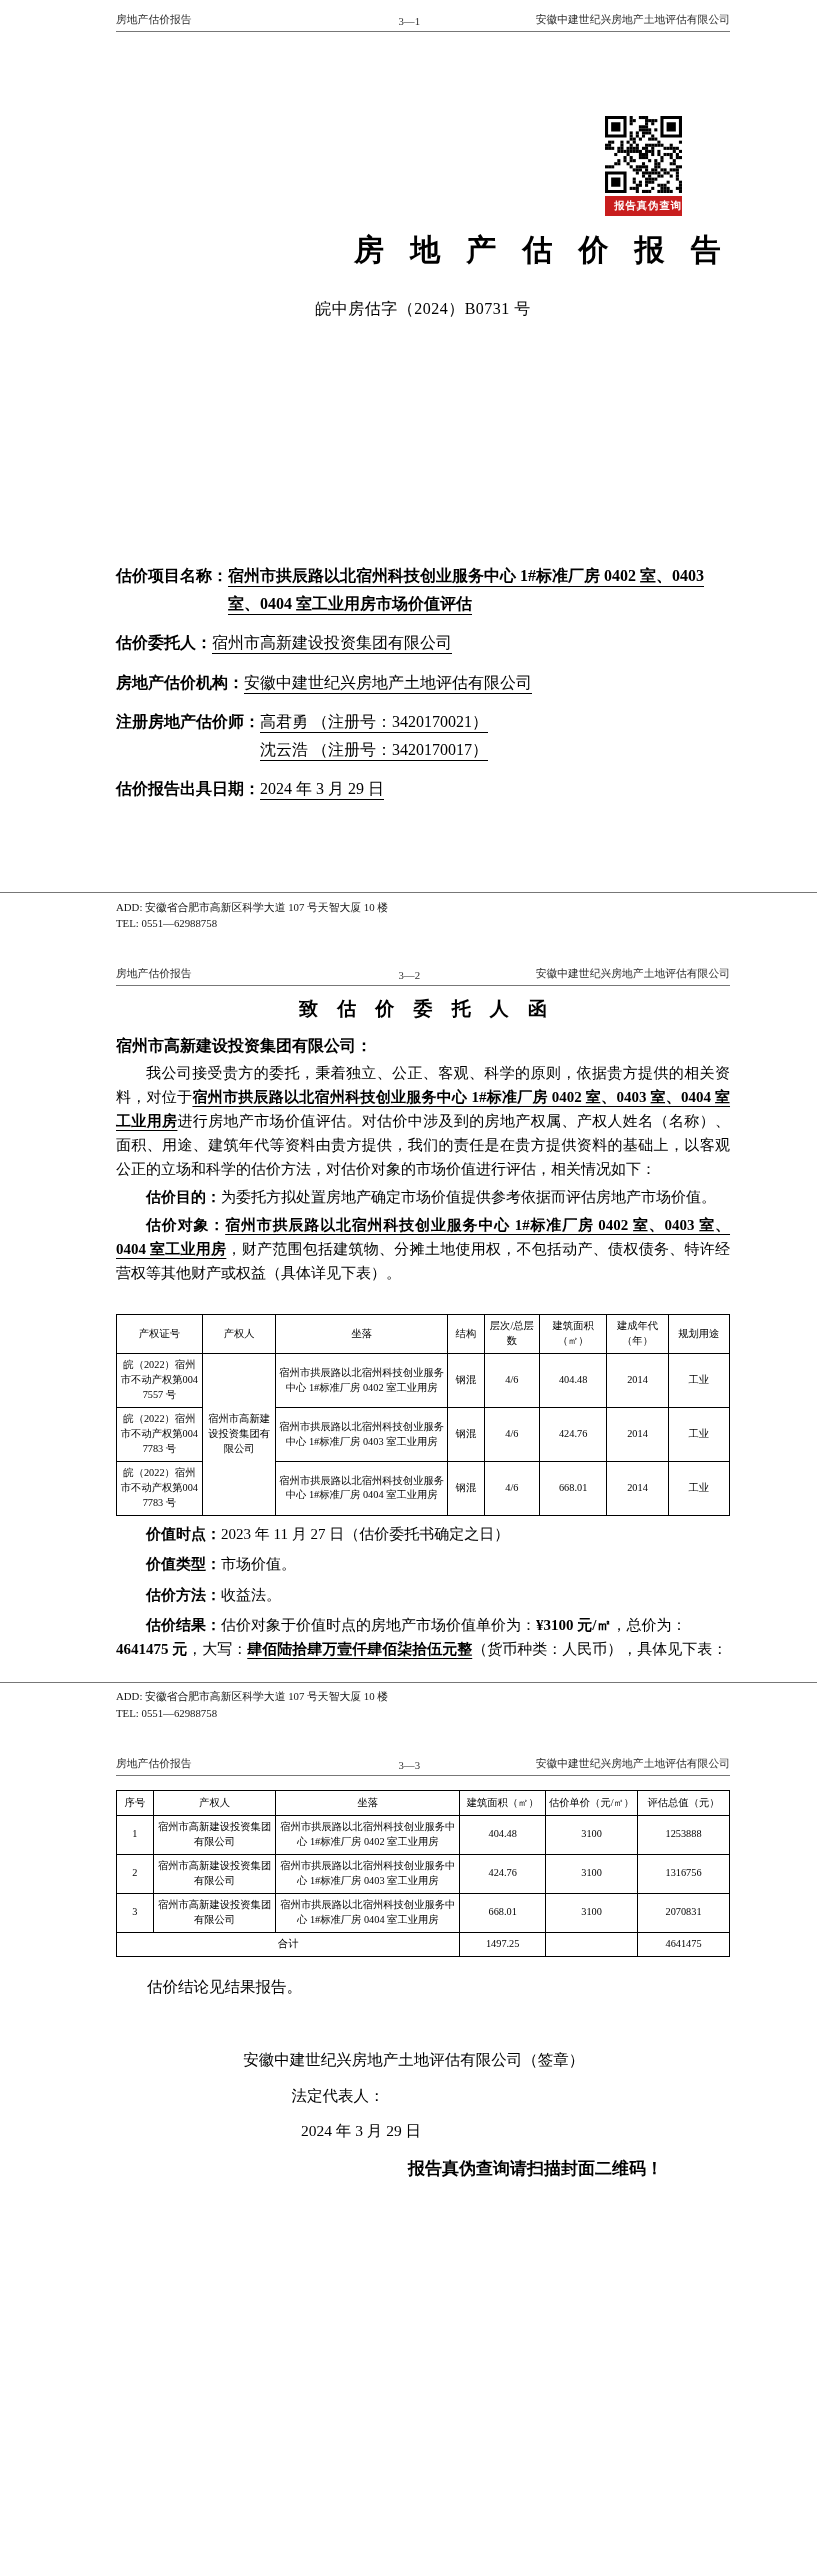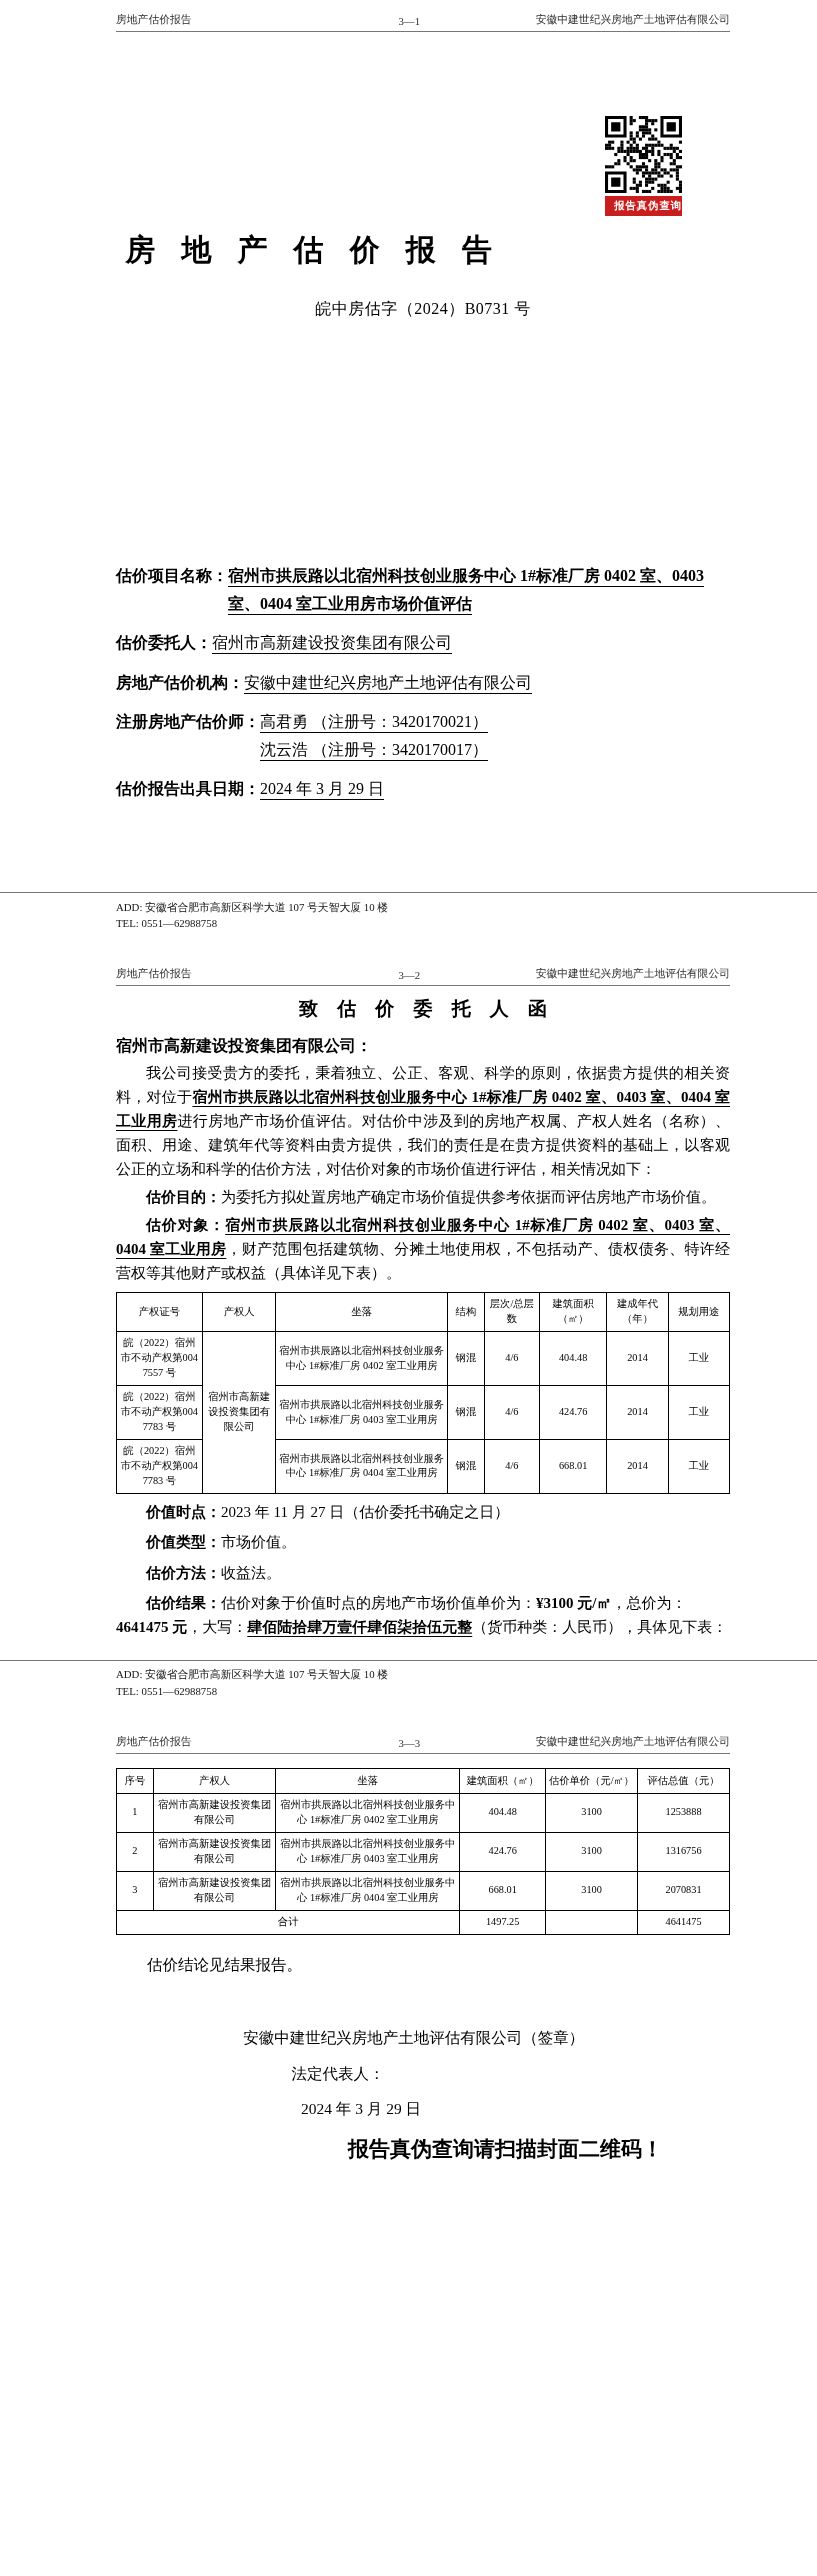--- a/index.html
+++ b/index.html
@@ -29,21 +29,21 @@
   .footer-gap { margin-top:90px; }
 
   
   .sec { position:relative; }
   .qr-block { position:absolute; top:116px; right:136px; width:77px; text-align:right; }
   .qr { width:77px; height:77px; display:block; background:#fff; }
   .qr-caption {
     margin-top:3.1px; background:var(--accent); color:#fff;
     font-size:10.3px; font-weight:bold; line-height:1.9; letter-spacing:1px;
   }
-  .cover-title { margin-top:198px; text-align:left; font-size:30px; font-weight:bold; letter-spacing:9.3px; text-indent:9.3px; }
+  .cover-title { margin-top:198px; text-align:right; font-size:30px; font-weight:bold; letter-spacing:9.3px; text-indent:9.3px; }
   .doc-no { margin-top:28px; text-align:center; font-size:16px; letter-spacing:0.5px; }
   .fields { margin-top:242px; font-size:16px; }
   .field { display:flex; margin-bottom:12.4px; line-height:1.7; }
   .field-label { font-weight:bold; white-space:nowrap; }
   .field-value { flex:1; text-decoration:underline; text-underline-offset:5.2px; }
   .field-value.strong { font-weight:bold; }
   .field-value .vline { display:block; }
 
   
   .hdr2 { margin-top:21.6px; }
@@ -52,33 +52,33 @@
   p.body { font-size:15px; line-height:1.6; text-align:justify; text-indent:2em; margin-top:4.1px; }
   .b { font-weight:bold; }
   .bu { font-weight:bold; text-decoration:underline; text-underline-offset:3.6px; }
 
   
   table { border-collapse:collapse; width:100%; table-layout:fixed; }
   th,td {
     border:0.5px solid #000; font-size:10.3px; font-weight:normal; line-height:1.45;
     padding:4.1px 2.1px; text-align:center; vertical-align:middle; word-break:break-all;
   }
-  .tbl1 { margin-top:7px; }
+  .tbl1 { margin-top:29px; }
   .tbl2 { margin-top:14.4px; }
 
   .concl { font-size:15px; line-height:1.6; text-indent:2em; margin-top:6.2px; }
 
   
   .note { font-size:15.5px; text-indent:2em; margin-top:20.6px; }
   .sign { margin-top:52px; font-size:15.5px; text-align:center; }
   .sign-line { margin-bottom:14.4px; }
   .pr-seal { padding-right:18.5px; }
   .pr-legal { padding-right:170px; }
   .pr-date { padding-right:124px; }
-  .qr-notice { margin-top:7.2px; text-align:right; padding-right:67px; font-size:21px; font-weight:bold; }
+  .qr-notice { margin-top:7.2px; text-align:right; padding-right:67px; font-size:17px; font-weight:bold; }
 </style>
 </head>
 <body>
 
 <section class="sec margins">
   <div class="pg-header">
     <span>房地产估价报告</span>
     <span class="page-no">3—1</span>
     <span>安徽中建世纪兴房地产土地评估有限公司</span>
   </div>

